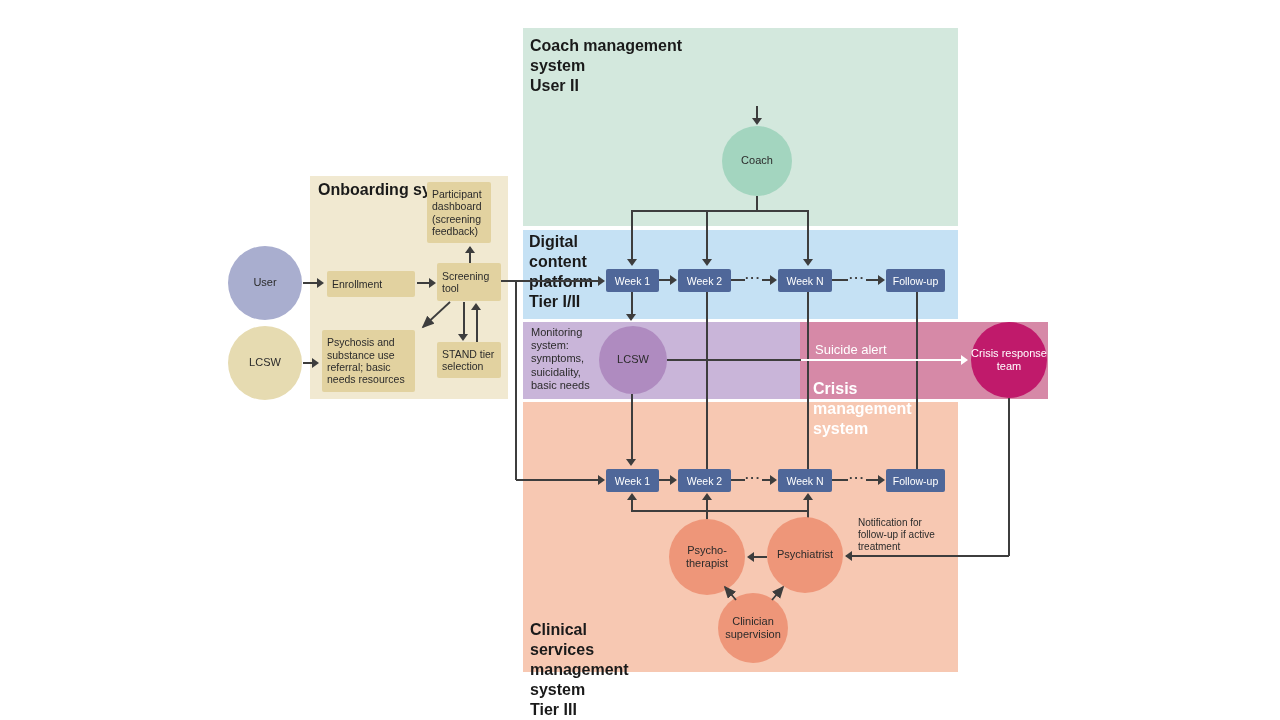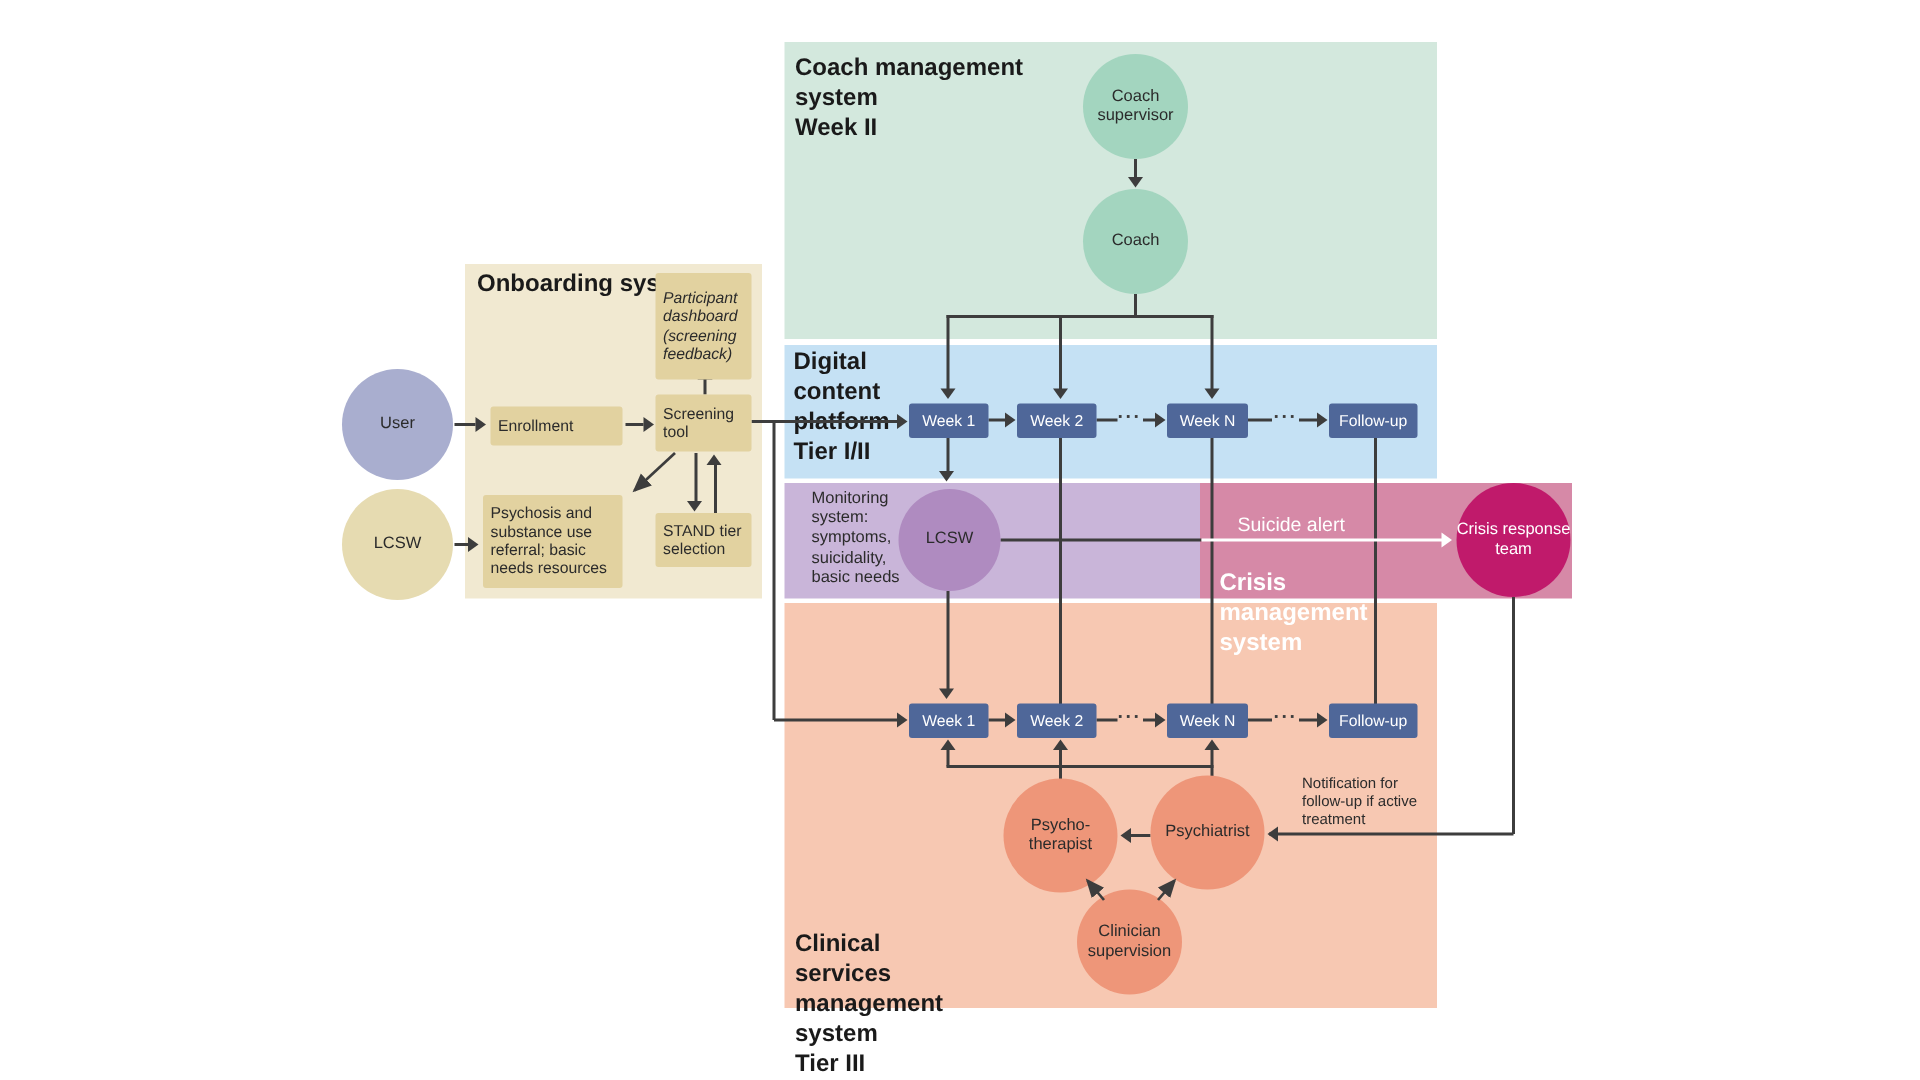--- a/index.html
+++ b/index.html
@@ -1,20 +1,20 @@
 <!DOCTYPE html>
 <html><head>
 <meta charset="utf-8">
 <style>
   html,body{margin:0;padding:0;background:#fff;}
   #stage{position:relative;width:1280px;height:720px;background:#ffffff;overflow:hidden;
          font-family:"Liberation Sans",sans-serif;color:#222;}
   .panel{position:absolute;}
   .ptitle{position:absolute;font-size:16px;font-weight:bold;color:#1a1a1a;line-height:1.25;}
-  .plabel{position:absolute;font-size:11px;color:#2b2b2b;line-height:1.2;margin-left:10px;}
+  .plabel{position:absolute;font-size:11px;color:#2b2b2b;line-height:1.2;}
   .circ{position:absolute;border-radius:50%;display:flex;align-items:center;justify-content:center;
         text-align:center;font-size:11px;line-height:1.2;color:#2b2b2b;}
   .wbox{position:absolute;background:#4f6799;border-radius:2px;color:#ffffff;font-size:10.5px;
         display:flex;align-items:center;justify-content:center;height:23px;}
   .obox{position:absolute;background:#e2d2a0;border-radius:2px;font-size:10.5px;color:#2b2b2b;
         line-height:1.18;padding:5px 5px;box-sizing:border-box;display:flex;align-items:center;}
   .h{position:absolute;height:2px;background:#3d3d3d;}
   .v{position:absolute;width:2px;background:#3d3d3d;}
   .h.white{background:#ffffff;}
   .ar{position:absolute;width:0;height:0;border:5px solid transparent;}
@@ -34,21 +34,21 @@
   <div class="panel" style="left:523px;top:28px;width:435px;height:198px;background:#d3e8dd;"></div>
   <div class="panel" style="left:523px;top:230px;width:435px;height:89px;background:#c5e1f4;"></div>
   <div class="panel" style="left:523px;top:322px;width:277px;height:77px;background:#c9b5d9;"></div>
   <div class="panel" style="left:800px;top:322px;width:248px;height:77px;background:#d689a7;"></div>
   <div class="panel" style="left:523px;top:402px;width:435px;height:270px;background:#f7c8b2;"></div>
   <div class="panel" style="left:310px;top:176px;width:198px;height:223px;background:#f1e9d1;"></div>
 
   <div class="ptitle" style="left:318px;top:180px;width:160px;">Onboarding system</div>
   <div class="ptitle" style="left:530px;top:36px;width:160px;">
     <span>Coach management system</span><br>
-    <span>Week II</span>
+    <span>User II</span>
   </div>
   <div class="ptitle" style="left:529px;top:232px;width:84px;">
     <span>Digital content platform</span><br>
     <span>Tier I/II</span>
   </div>
   <div class="plabel" style="left:531px;top:326px;width:64px;">Monitoring system: symptoms, suicidality, basic needs</div>
   <div class="plabel" style="left:815px;top:342px;width:120px;color:#ffffff;font-size:13px;z-index:5;">Suicide alert</div>
   <div class="ptitle" style="left:813px;top:379px;width:104px;color:#ffffff;z-index:5;">Crisis management system</div>
   <div class="ptitle" style="left:530px;top:620px;width:116px;">
     <span>Clinical services management system</span><br>
@@ -146,33 +146,30 @@
   <div class="circ" style="left:228px;top:326px;width:74px;height:74px;background:#e6dbb1;">
     <span>LCSW</span>
   </div>
 
   <div class="obox" style="left:327px;top:271px;width:88px;height:26px;">
     <span>Enrollment</span>
   </div>
   <div class="obox" style="left:437px;top:263px;width:64px;height:38px;">
     <span>Screening tool</span>
   </div>
-  <div class="obox" style="left:437px;top:182px;width:64px;height:71px;font-style:italic;">
+  <div class="obox" style="left:427px;top:182px;width:64px;height:61px;">
     <span>Participant dashboard (screening feedback)</span>
   </div>
   <div class="obox" style="left:437px;top:342px;width:64px;height:36px;">
     <span>STAND tier selection</span>
   </div>
   <div class="obox" style="left:322px;top:330px;width:93px;height:62px;">
     <span>Psychosis and substance use referral; basic needs resources</span>
   </div>
 
-  <div class="circ" style="left:722px;top:36px;width:70px;height:70px;background:#a3d5bf;">
-    <span>Coach supervisor</span>
-  </div>
   <div class="circ" style="left:722px;top:126px;width:70px;height:70px;background:#a3d5bf;">
     <span>Coach</span>
   </div>
 
   <div class="wbox" style="left:606px;top:269px;width:53px;">
     <span>Week 1</span>
   </div>
   <div class="wbox" style="left:678px;top:269px;width:53px;">
     <span>Week 2</span>
   </div>

